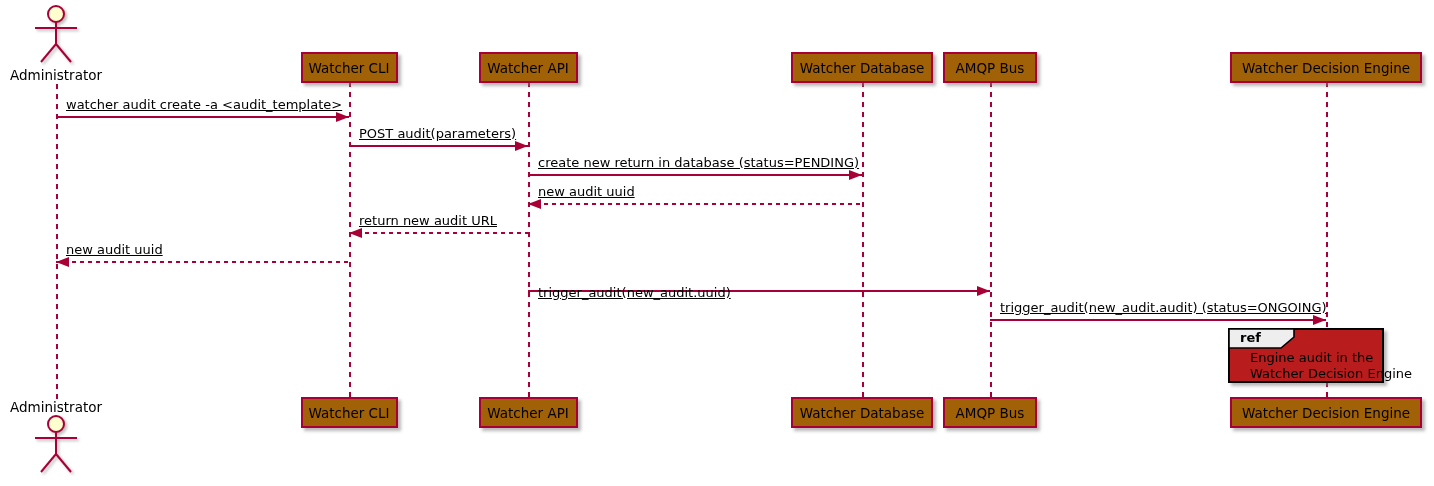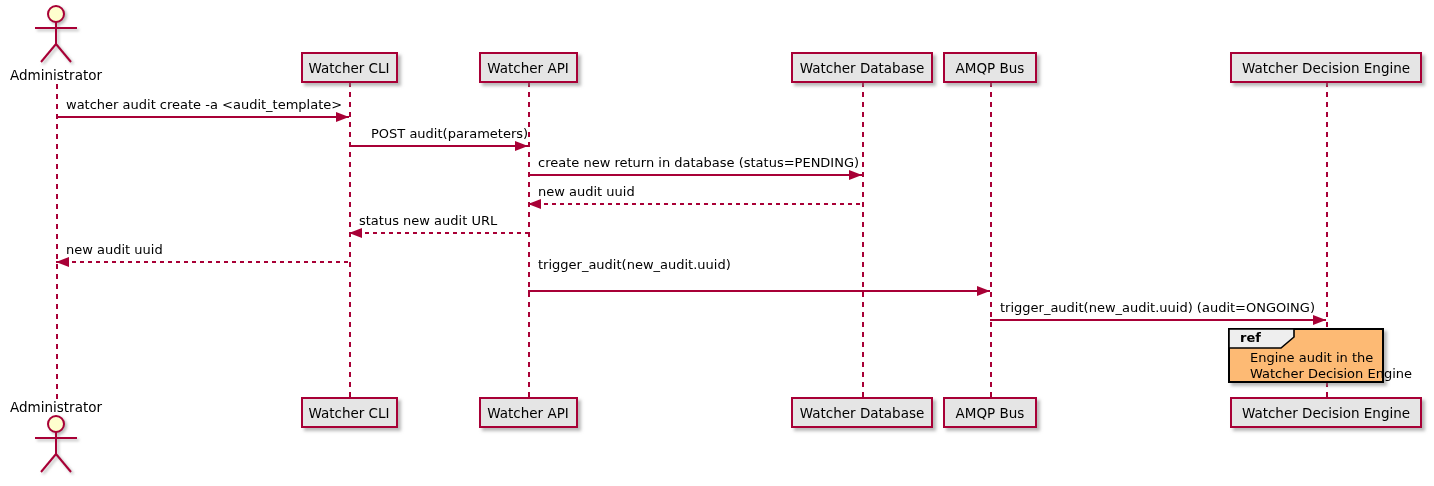--- a/index.html
+++ b/index.html
@@ -2,46 +2,46 @@
 <html><head>
 <meta charset="utf-8">
 <style>
   html,body{margin:0;padding:0;background:#ffffff;}
   .stage{
     position:relative;width:1434px;height:486px;background:#ffffff;
     font-family:"DejaVu Sans","Liberation Sans",sans-serif;overflow:hidden;
   }
   .pbox{
     position:absolute;box-sizing:border-box;height:31px;
-    background:#e5e5e5;border:2px solid #A80036;
+    background:#a16207;border:2px solid #A80036;
     box-shadow:3px 3px 3px rgba(130,130,130,.55);
     display:flex;align-items:center;justify-content:center;
     font-size:13.5px;color:#000;white-space:nowrap;z-index:4;
   }
   .lifeline{
     position:absolute;width:2px;z-index:1;
     background:repeating-linear-gradient(to bottom,#A80036 0 5px,transparent 5px 10px);
   }
   .msg-line{position:absolute;height:2px;z-index:3;}
   .msg-line.solid{background:#A80036;}
   .msg-line.dashed{background:repeating-linear-gradient(to right,#A80036 0 4px,transparent 4px 8px);}
   .arr{position:absolute;width:0;height:0;z-index:3;
     border-top:5px solid transparent;border-bottom:5px solid transparent;}
   .arr.right{border-left:13px solid #A80036;}
   .arr.left{border-right:13px solid #A80036;}
   .msg-label{
-    position:absolute;font-size:13px;color:#000;white-space:nowrap;z-index:3;
+    position:absolute;font-size:13px;color:#000;white-space:nowrap;z-index:3;text-decoration:underline;
   }
   .actor-label{
     position:absolute;font-size:13.5px;color:#000;text-align:center;
     width:140px;white-space:nowrap;z-index:4;
   }
   .ref-box{
     position:absolute;left:1228px;top:328px;width:156px;height:55px;
-    box-sizing:border-box;background:#fdba74;border:2px solid #000000;
+    box-sizing:border-box;background:#b91c1c;border:2px solid #000000;
     box-shadow:3px 3px 3px rgba(130,130,130,.55);z-index:5;
   }
   .ref-tab-svg{position:absolute;left:-2px;top:-2px;}
   .ref-tab-label{
     position:absolute;left:10px;top:0px;font-weight:bold;font-size:13px;color:#000;
   }
   .ref-body{
     position:absolute;left:20px;top:20px;font-size:13px;color:#000;
     line-height:15.5px;white-space:nowrap;
   }
@@ -90,32 +90,32 @@
     <div class="pbox" style="left: 943px; top: 52px; width: 94px;">AMQP Bus</div>
     <div class="pbox" style="left: 943px; top: 397px; width: 94px;">AMQP Bus</div>
     <div class="lifeline" style="left: 1326px; top: 82px; height: 316px;"></div>
     <div class="pbox" style="left: 1230px; top: 52px; width: 192px;">Watcher Decision Engine</div>
     <div class="pbox" style="left: 1230px; top: 397px; width: 192px;">Watcher Decision Engine</div>
     <div class="msg-line solid" style="left: 56px; top: 116px; width: 293px;"></div>
     <div class="arr right" style="left: 336px; top: 112px;"></div>
     <div class="msg-label" style="left: 66px; top: 97px;">watcher audit create -a &lt;audit_template&gt;</div>
     <div class="msg-line solid" style="left: 349px; top: 145px; width: 179px;"></div>
     <div class="arr right" style="left: 515px; top: 141px;"></div>
-    <div class="msg-label" style="left: 359px; top: 126px; margin-left: 12px;">POST audit(parameters)</div>
+    <div class="msg-label" style="left: 359px; top: 126px;">POST audit(parameters)</div>
     <div class="msg-line solid" style="left: 528px; top: 174px; width: 334px;"></div>
     <div class="arr right" style="left: 849px; top: 170px;"></div>
     <div class="msg-label" style="left: 538px; top: 155px;">create new return in database (status=PENDING)</div>
     <div class="msg-line dashed" style="left: 528px; top: 203px; width: 334px;"></div>
     <div class="arr left" style="left: 528px; top: 199px;"></div>
     <div class="msg-label" style="left: 538px; top: 184px;">new audit uuid</div>
     <div class="msg-line dashed" style="left: 349px; top: 232px; width: 179px;"></div>
     <div class="arr left" style="left: 349px; top: 228px;"></div>
-    <div class="msg-label" style="left: 359px; top: 213px;">status new audit URL</div>
+    <div class="msg-label" style="left: 359px; top: 213px;">return new audit URL</div>
     <div class="msg-line dashed" style="left: 56px; top: 261px; width: 293px;"></div>
     <div class="arr left" style="left: 56px; top: 257px;"></div>
     <div class="msg-label" style="left: 66px; top: 242px;">new audit uuid</div>
     <div class="msg-line solid" style="left: 528px; top: 290px; width: 462px;"></div>
     <div class="arr right" style="left: 977px; top: 286px;"></div>
-    <div class="msg-label" style="left: 538px; top: 257px;">trigger_audit(new_audit.uuid)</div>
+    <div class="msg-label" style="left: 538px; top: 285px;">trigger_audit(new_audit.uuid)</div>
     <div class="msg-line solid" style="left: 990px; top: 319px; width: 336px;"></div>
     <div class="arr right" style="left: 1313px; top: 315px;"></div>
-    <div class="msg-label" style="left: 1000px; top: 300px;">trigger_audit(new_audit.uuid) (audit=ONGOING)</div>
+    <div class="msg-label" style="left: 1000px; top: 300px;">trigger_audit(new_audit.audit) (status=ONGOING)</div>
   </div>
 
 </body></html>

